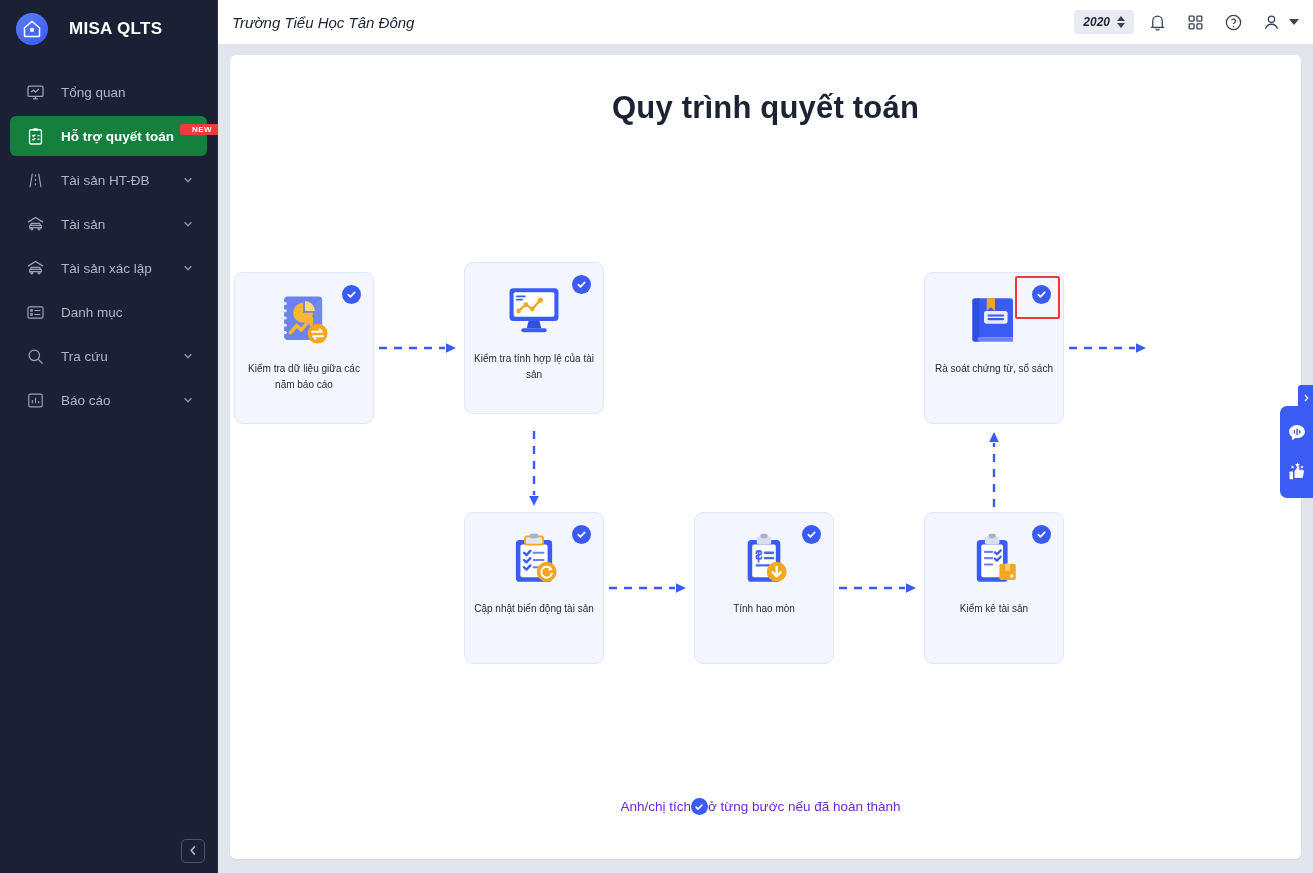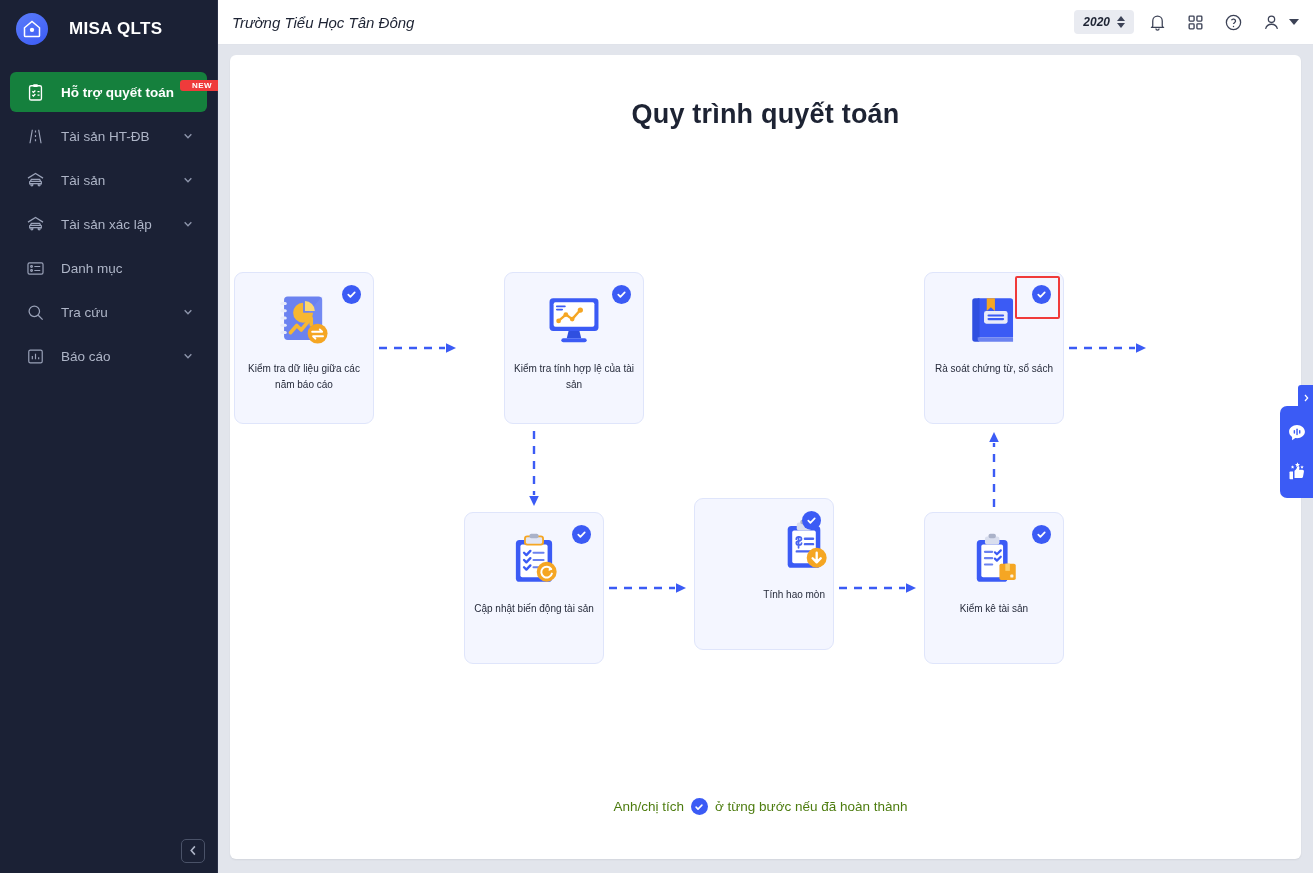--- a/index.html
+++ b/index.html
@@ -99,22 +99,22 @@
   .caret { width: 0; height: 0; border-left: 5px solid transparent; border-right: 5px solid transparent; border-top: 6px solid #3c4256; }
 
   
   .canvas-wrap { padding: 10px 12px 14px 12px; height: 828px; }
   .canvas {
     background: #ffffff; border-radius: 6px; width: 100%; height: 100%;
     position: relative; overflow: hidden;
     box-shadow: 0 1px 2px rgba(0,0,0,.07);
   }
   .page-title {
-    text-align: center; font-size: 27px; font-weight: bold;
-    color: #1d2333; margin-top: 44px; letter-spacing: .2px;
+    text-align: center; font-size: 31px; font-weight: bold;
+    color: #1d2333; margin-top: 35px; letter-spacing: .2px;
   }
   .flow { position: absolute; inset: 0; }
 
   .card {
     position: absolute;
     width: 140px; height: 152px;
     background: #f4f6ff; border: 1px solid #dfe5fb; border-radius: 9px;
     display: flex; flex-direction: column; align-items: center;
     cursor: pointer;
   }
@@ -137,22 +137,22 @@
     position: absolute; top: 3px; right: 3px;
     width: 45px; height: 43px; border: 2.5px solid #f03a3a; border-radius: 2px;
     pointer-events: none;
   }
 
   .arrow { position: absolute; }
   .arrow svg { display: block; overflow: visible; }
 
   .footnote {
     position: absolute; left: 0; right: 10px; bottom: 44px;
-    display: flex; align-items: center; justify-content: center; gap: 7px;
-    font-size: 13.5px; color: #4d7c0f;
+    display: flex; align-items: center; justify-content: center; 
+    font-size: 13.5px; color: #6d28d9;
   }
   .foot-tick {
     width: 17px; height: 17px; border-radius: 50%; background: #3b5bf5;
     display: flex; align-items: center; justify-content: center;
   }
   .foot-tick svg { width: 10px; height: 10px; }
 
   
   .float-tab {
     position: absolute; right: 0; top: 385px;
@@ -179,20 +179,30 @@
         <svg viewBox="0 0 24 24" fill="none" stroke="#fff" stroke-width="1.8">
           <path d="M3 10.5 12 3l9 7.5V20a1 1 0 0 1-1 1H4a1 1 0 0 1-1-1z"></path>
           <circle cx="12" cy="13" r="2.6" fill="#fff" stroke="none"></circle>
         </svg>
       </div>
       <div class="brand-name">MISA QLTS</div>
     </div>
 
     <div class="nav">
 
+      <div class="nav-item">
+        <span class="ico">
+          <svg viewBox="0 0 24 24" fill="none" stroke="currentColor" stroke-width="1.6">
+            <rect x="2.5" y="4" width="19" height="13" rx="2"></rect>
+            <path d="M6.5 11.5 9.5 9l2.5 2.5L16 7.5"></path>
+            <path d="M9 20h6M12 17v3"></path>
+          </svg>
+        </span>
+        <span class="nav-label">Tổng quan</span>
+      </div>
 
       <div class="nav-item active">
         <span class="ico">
           <svg viewBox="0 0 24 24" fill="none" stroke="currentColor" stroke-width="1.7">
             <rect x="4.5" y="3.5" width="15" height="18" rx="2"></rect>
             <rect x="9" y="1.5" width="6" height="3.4" rx="1" fill="currentColor" stroke="none"></rect>
             <path d="M8 10.5l1.4 1.4 2.4-2.4M8 15l1.4 1.4 2.4-2.4M14.5 10.8h2.6M14.5 15.4h2.6"></path>
           </svg>
         </span>
         <span class="nav-label">Hỗ trợ quyết toán</span>
@@ -385,21 +395,21 @@
               </svg>
             </div>
             <div class="card-label">Kiểm tra dữ liệu giữa các năm báo cáo</div>
             <div class="tick">
               <svg viewBox="0 0 12 12" fill="none" stroke="#fff" stroke-width="1.9" stroke-linecap="round" stroke-linejoin="round">
                   <path d="M2.5 6.2 4.8 8.5 9.5 3.8"></path>
                 </svg>
             </div>
           </div>
 
-          <div class="card" style="left:234px; top:217px;margin-left:40px;">
+          <div class="card" style="left:234px; top:207px;">
             <div class="card-icon">
               <svg viewBox="0 0 64 64">
                 <rect x="5" y="8" width="54" height="36" rx="4" fill="#3b5bf5"></rect>
                 <rect x="9.5" y="12.5" width="45" height="27" rx="2" fill="#fff"></rect>
                 <path d="M13 17h9M13 20.5h6" stroke="#3b5bf5" stroke-width="1.8" stroke-linecap="round"></path>
                 <path d="M15 33l8-7 7 5 9-10" stroke="#f5a623" stroke-width="2.6" fill="none" stroke-linecap="round" stroke-linejoin="round"></path>
                 <circle cx="15" cy="33" r="2.6" fill="#f5a623"></circle>
                 <circle cx="23" cy="26" r="2.6" fill="#f5a623"></circle>
                 <circle cx="30" cy="31" r="2.6" fill="#f5a623"></circle>
                 <circle cx="39" cy="21" r="2.9" fill="#f5a623"></circle>
@@ -454,21 +464,21 @@
               </svg>
             </div>
             <div class="card-label">Cập nhật biến động tài sản</div>
             <div class="tick">
               <svg viewBox="0 0 12 12" fill="none" stroke="#fff" stroke-width="1.9" stroke-linecap="round" stroke-linejoin="round">
                   <path d="M2.5 6.2 4.8 8.5 9.5 3.8"></path>
                 </svg>
             </div>
           </div>
 
-          <div class="card" style="left:464px; top:443px;align-items:flex-end;">
+          <div class="card" style="left:464px; top:457px;">
             <div class="card-icon">
               <svg viewBox="0 0 64 64">
                 <rect x="14" y="10" width="36" height="46" rx="4" fill="#3b5bf5"></rect>
                 <rect x="19" y="15" width="26" height="36" rx="2" fill="#fff"></rect>
                 <rect x="24" y="6" width="16" height="9" rx="2.5" fill="#d9deee"></rect>
                 <rect x="28" y="3" width="8" height="5" rx="2" fill="#aab2c9"></rect>
                 <path d="M26 22v12M23.5 24.5c0-1.6 1.3-2.6 2.9-2.6s2.8 1 2.8 2.3-1.1 1.9-2.8 2.2-2.9.9-2.9 2.3 1.3 2.4 2.9 2.4 2.9-1 2.9-2.4" stroke="#4a66f0" stroke-width="1.9" fill="none" stroke-linecap="round"></path>
                 <path d="M33 24h9M33 30h9M24 38h18" stroke="#4a66f0" stroke-width="2.6" stroke-linecap="round"></path>
                 <circle cx="46" cy="45" r="11" fill="#f5a623"></circle>
                 <path d="M46 39.5v10M41.5 45.5 46 50l4.5-4.5" stroke="#fff" stroke-width="2.6" fill="none" stroke-linecap="round" stroke-linejoin="round"></path>

